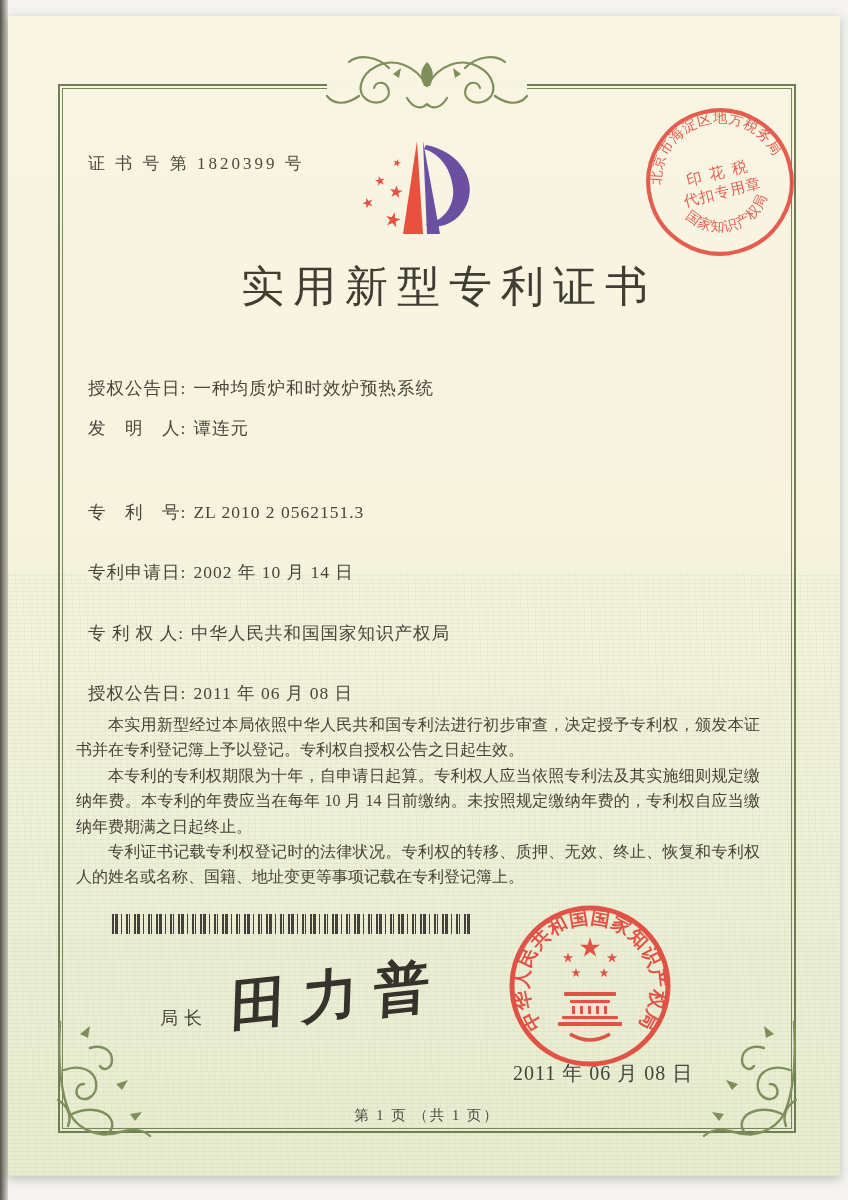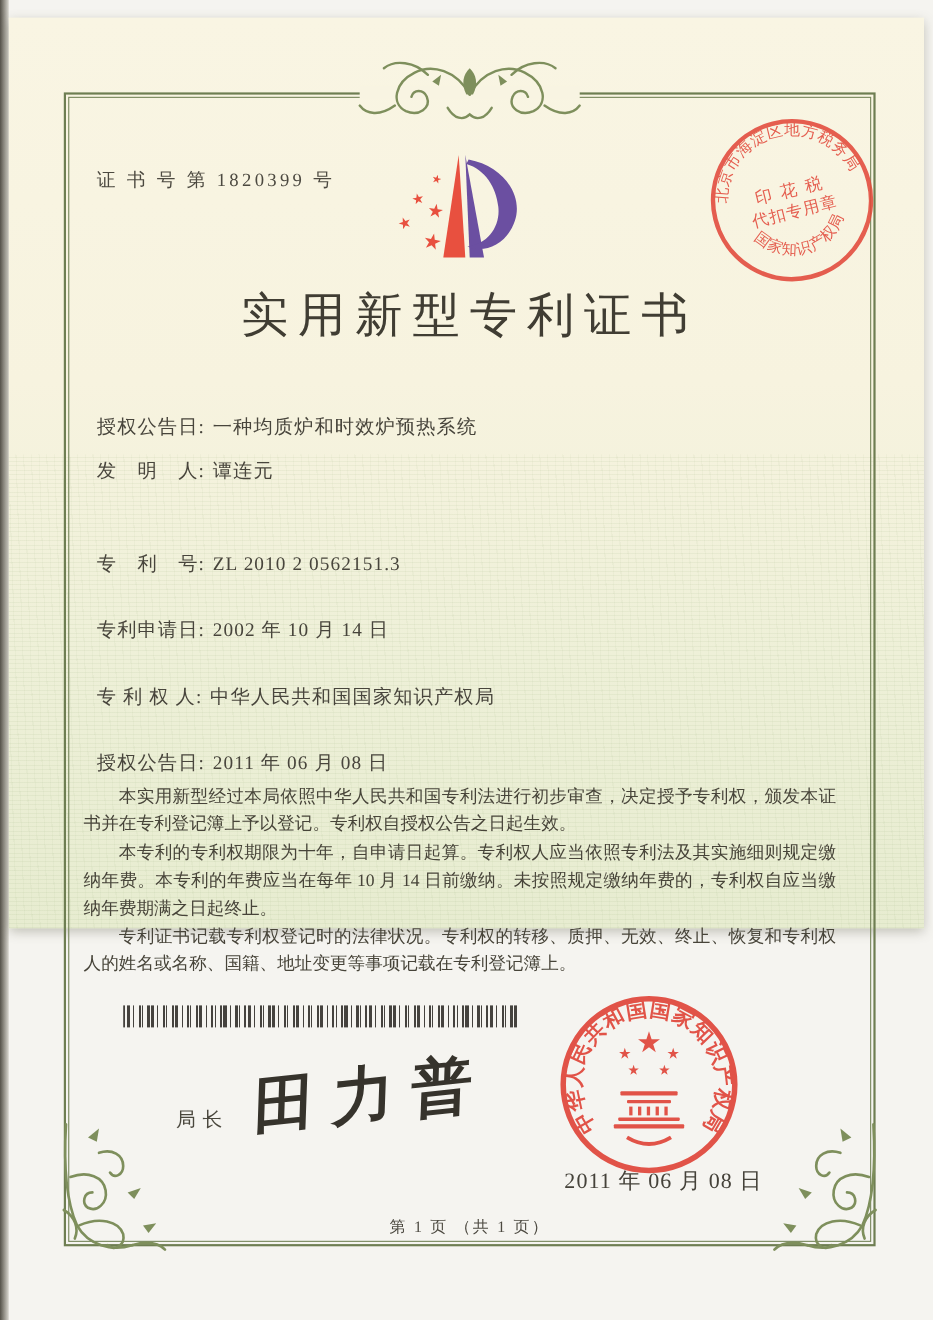--- a/index.html
+++ b/index.html
@@ -6,21 +6,21 @@
   body{
     width:848px;height:1200px;position:relative;overflow:hidden;
     background:#f5f4f0;
     font-family:"Liberation Serif","DejaVu Serif",serif;
   }
   .scan-edge{
     position:absolute;left:0;top:0;width:8px;height:1200px;
     background:linear-gradient(90deg,#55524a 0%,#8a877e 40%,#d9d7d0 100%);
   }
   .paper{
-    position:absolute;left:8px;top:16px;width:832px;height:828px;
+    position:absolute;left:8px;top:16px;width:832px;height:1160px;
     background:linear-gradient(180deg,#f9f5e3 0%,#f7f3df 40%,#eef0d8 70%,#e7ecd0 100%);
     box-shadow:0 3px 10px rgba(90,90,70,.35);
   }
   .guilloche{
     position:absolute;left:0;bottom:0;width:100%;height:52%;
     background:repeating-linear-gradient(0deg,rgba(118,150,88,.08) 0 1px,rgba(0,0,0,0) 1px 4px),
                repeating-linear-gradient(88deg,rgba(118,150,88,.05) 0 1px,rgba(0,0,0,0) 1px 7px);
     pointer-events:none;
   }
   .frame{
@@ -37,21 +37,21 @@
   .corner-right{left:692px;top:998px;transform:scaleX(-1);}
   .cert-no{
     position:absolute;left:80px;top:136px;
     font-size:17px;color:#4c4940;letter-spacing:3px;
   }
   .logo{position:absolute;left:344px;top:116px;width:140px;height:112px;}
   .tax-stamp{position:absolute;left:630px;top:84px;width:164px;height:164px;opacity:.88;}
   .doc-title{
     position:absolute;left:50px;top:242px;width:738px;
     text-align:center;font-size:43px;color:#403d33;
-    letter-spacing:9px;font-weight:400;margin:0;
+    letter-spacing:9px;font-weight:400;margin:0;padding-left:22px;
   }
   .field{position:absolute;left:80px;font-size:17.5px;color:#48453c;letter-spacing:1px;white-space:nowrap;}
   .f0{top:360px}.f1{top:400px}.f2{top:484px}.f3{top:544px}.f4{top:605px}.f5{top:665px}
   .field .val{margin-left:7px;}
   .body-text{
     position:absolute;left:68px;top:696px;width:684px;
     font-size:16px;line-height:25.4px;color:#474439;
     text-align:justify;
   }
   .body-text p{margin:0;text-indent:2em;}

